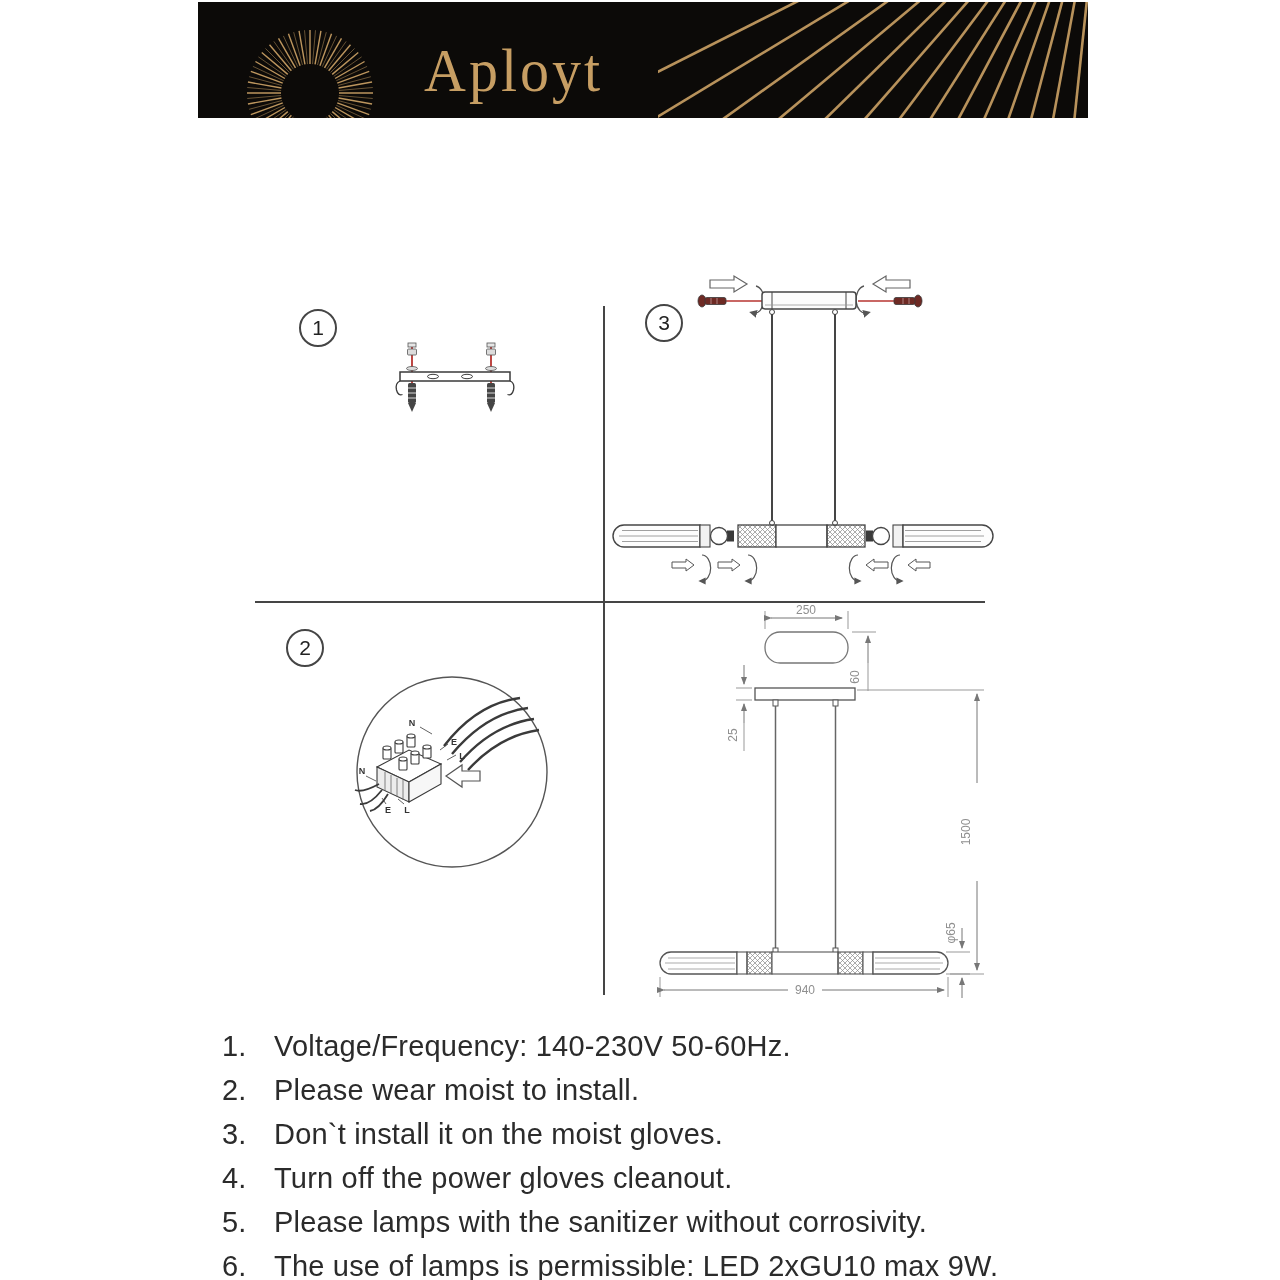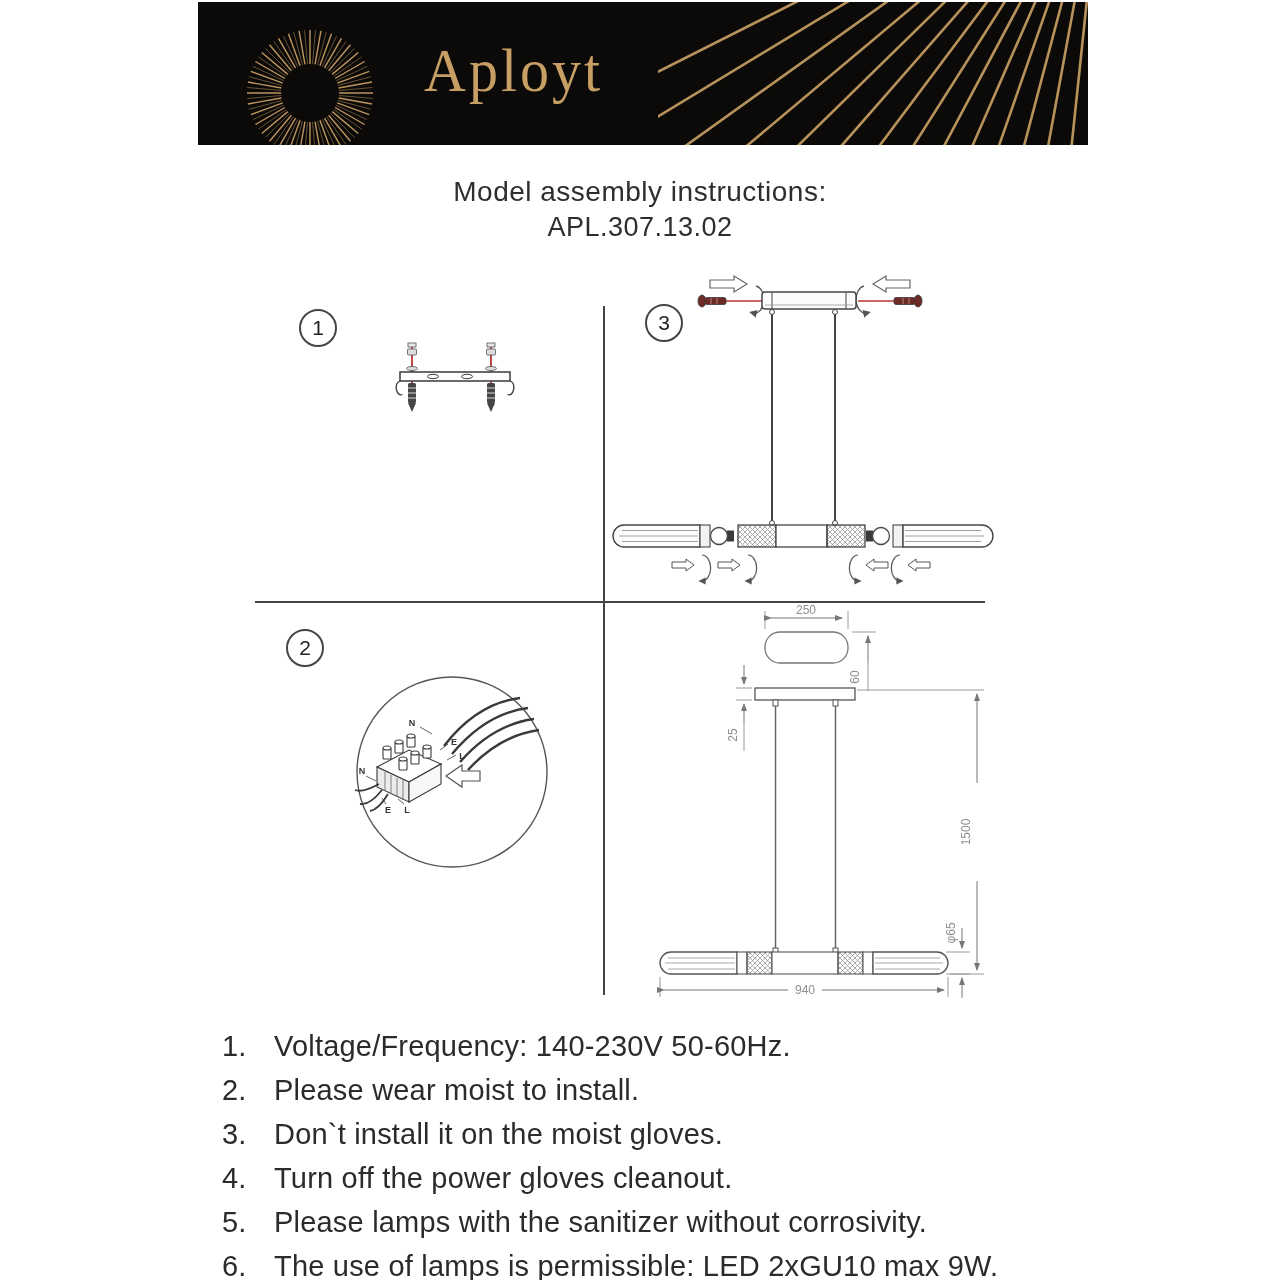--- a/index.html
+++ b/index.html
@@ -3,21 +3,21 @@
 <meta charset="utf-8">
 <style>
   :root{
     --banner-bg:#0c0a08; --gold:#c79e63; --text-dark:#2e2e2e;
     --line:#454545; --dim:#8f8f8f; --red:#b73430; --screw:#6e2a24;
   }
   *{margin:0;padding:0;box-sizing:border-box}
   body{background:#ffffff}
   .page{position:relative;width:1280px;height:1280px;background:#fff;
         font-family:"Liberation Sans",sans-serif;overflow:hidden}
-  .banner{position:absolute;left:198px;top:2px;width:890px;height:143px;
+  .banner{position:absolute;left:198px;top:2px;width:890px;height:116px;
           background:var(--banner-bg);overflow:hidden}
   .logo-svg{position:absolute;left:48px;top:27px;width:128px;height:128px}
   .brand{position:absolute;left:226px;top:40px;font-family:"Liberation Serif",serif;
          font-size:58px;color:var(--gold);letter-spacing:3px;line-height:1;
          transform:scaleY(1.06);font-weight:400}
   .ray-fan{position:absolute;right:0;top:0;width:430px;height:161px}
   .title-line1{position:absolute;left:0;top:176px;width:1280px;text-align:center;
                font-size:28px;color:var(--text-dark);letter-spacing:.5px}
   .title-line2{position:absolute;left:0;top:212px;width:1280px;text-align:center;
                font-size:27px;color:var(--text-dark);letter-spacing:.5px}
@@ -129,22 +129,20 @@
         <line x1="394.0829941261752" y1="-86.93783346935766" x2="61.62489695002512" y2="357.4680774071894" stroke="var(--gold)" stroke-width="2.6" opacity="0.92"></line>
         <line x1="389.0113958899122" y1="-91.0447327438634" x2="23.438745524044634" y2="326.5455416932638" stroke="var(--gold)" stroke-width="2.6" opacity="0.92"></line>
         <line x1="384.2698222312117" y1="-95.52861605636392" x2="-12.262514964994011" y2="292.784537928554" stroke="var(--gold)" stroke-width="2.6" opacity="0.92"></line>
         <line x1="379.8862223348869" y1="-100.36305317664414" x2="-45.26844359614586" y2="256.3840701993853" stroke="var(--gold)" stroke-width="2.6" opacity="0.92"></line>
         <line x1="375.88643531100263" y1="-105.5195475366304" x2="-75.38448707009763" y2="217.55870090066531" stroke="var(--gold)" stroke-width="2.6" opacity="0.92"></line>
         <line x1="372.29403788635693" y1="-110.96770420328394" x2="-102.43312650272424" y2="176.53728599880333" stroke="var(--gold)" stroke-width="2.6" opacity="0.92"></line>
         <line x1="369.1302054315693" y1="-116.67540904139835" x2="-126.2549238093602" y2="133.56162604123585" stroke="var(--gold)" stroke-width="2.6" opacity="0.92"></line>
       </svg>
   </div>
 
-  <div class="title-line1">Model assembly instructions:</div>
-  <div class="title-line2">APL.307.13.02</div>
 
   <div class="divider-v"></div>
   <div class="divider-h"></div>
 
   <div class="step-circle sc1">1</div>
   <div class="step-circle sc3">3</div>
   <div class="step-circle sc2">2</div>
 
   <svg class="svg-abs" style="left:393px;top:337px" width="130" height="80" viewBox="0 0 130 80">
 

